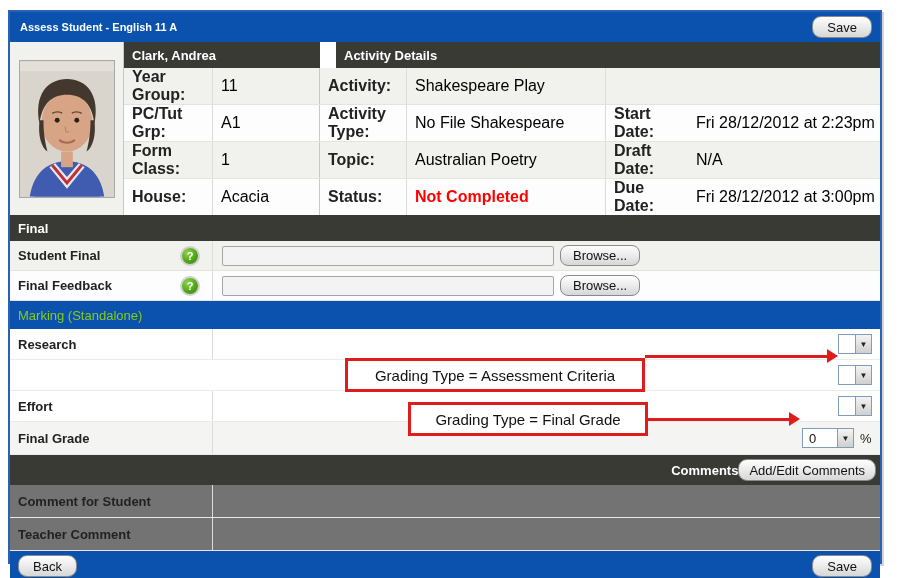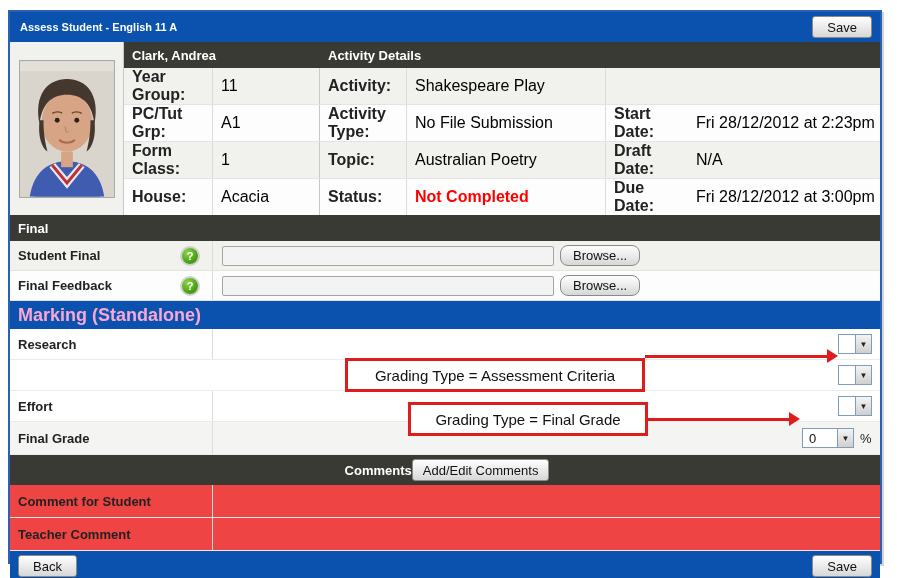--- a/index.html
+++ b/index.html
@@ -18,66 +18,66 @@
     height: 30px; background: #0b52ae; color: #fff;
     display: flex; align-items: center; justify-content: space-between;
     padding: 0 8px 0 10px; flex: 0 0 30px;
   }
   .titlebar .title { font-size: 11px; font-weight: bold; }
 
   .btn {
     font-family: "Liberation Sans", sans-serif;
     font-size: 13px; color: #111;
     background: linear-gradient(#fefefe, #e9e9e9 55%, #d7d7d7);
-    border: 1px solid #8a8a8a; border-radius: 3px;
+    border: 1px solid #8a8a8a; border-radius: 9px;
     padding: 2px 14px; height: 22px; cursor: pointer;
   }
   .btn.wide { padding: 2px 10px; }
   .btn.browse { border-radius: 8px; padding: 1px 12px; height: 21px; }
 
   
   .info { flex: 0 0 154px; display: flex; }
   .photo-cell {
     flex: 0 0 114px; background: #f1f1ee; border-right: 1px solid #c8c8c8;
     display: flex; align-items: center; justify-content: center;
   }
   .photo-cell svg { border: 1px solid #a9a9a9; background: #d8d4cc; }
   .info-right { flex: 1; display: flex; flex-direction: column; }
   .info-headers { height: 26px; display: flex; background: #fff; flex: 0 0 26px; }
   .dark-header {
     background: #3a3a35; color: #fff; font-size: 13px; font-weight: bold;
     display: flex; align-items: center; padding-left: 8px;
   }
-  .student-h { width: 196px; margin-right: 0; }
+  .student-h { width: 196px; margin-right: 16px; }
   .activity-h { flex: 1; }
   .info-row { flex: 1; display: flex; align-items: center; font-size: 16px; border-bottom: 1px solid #e3e3e1; }
   .info-row:last-child { border-bottom: none; }
   .row-alt { background: #f1f1ee; }
   .row-plain { background: #fdfdfd; }
   .cell { padding-left: 8px; height: 100%; display: flex; align-items: center; }
   .s-label { width: 88px; font-weight: bold; color: #222; }
   .s-value { width: 108px; border-left: 1px solid #dcdcda; border-right: 1px solid #c8c8c8; }
   .a-label { width: 86px; font-weight: bold; color: #222; }
   .a-value { width: 200px; border-left: 1px solid #dcdcda; border-right: 1px solid #dcdcda; }
   .d-label { width: 82px; font-weight: bold; color: #222; }
   .d-value { flex: 1; }
   .red { color: #ff0000; font-weight: bold; }
 
   
   .sec-dark {
     background: #3a3a35; color: #fff; font-size: 13px; font-weight: bold;
     display: flex; align-items: center; padding-left: 8px; flex: 0 0 26px;
   }
   .sec-blue {
-    background: #0b52ae; color: #f9a8d4; font-size: 18px; font-weight: bold;
+    background: #0b52ae; color: #84cc16; font-size: 13px; font-weight: normal;
     display: flex; align-items: center; padding-left: 8px; flex: 0 0 28px;
   }
   .sec-comments {
     background: #3a3a35; color: #fff; font-size: 13px; font-weight: bold;
-    display: flex; align-items: center; justify-content: center;
+    display: flex; align-items: center; justify-content: flex-end;
     padding: 0 4px 0 8px; flex: 0 0 30px;
   }
 
   
   .final-row { flex: 0 0 30px; display: flex; align-items: center; font-size: 13px; border-bottom: 1px solid #e3e3e1; }
   .final-label {
     width: 203px; height: 100%; display: flex; align-items: center; justify-content: space-between;
     padding: 0 14px 0 8px; font-weight: bold; color: #222; border-right: 1px solid #dcdcda;
   }
   .qicon {
@@ -107,21 +107,21 @@
   .combo.widec { width: 52px; }
   .combo-val { flex: 1; font-size: 13px; padding-left: 6px; color: #111; }
   .combo-btn {
     width: 16px; height: 100%; background: linear-gradient(#f4f4f4, #cfcfcf);
     border-left: 1px solid #7f9db9; font-size: 8px; color: #222;
     display: flex; align-items: center; justify-content: center;
   }
   .pct { font-size: 13px; color: #222; margin-left: 6px; width: 12px; }
 
   
-  .comment-row { flex: 0 0 33px; display: flex; align-items: center; font-size: 13px; border-bottom: 1px solid #e8e8e6; background: #ef4444; }
+  .comment-row { flex: 0 0 33px; display: flex; align-items: center; font-size: 13px; border-bottom: 1px solid #e8e8e6; background: #737373; }
   .comment-label { width: 203px; height: 100%; display: flex; align-items: center; padding-left: 8px; font-weight: bold; color: #222; border-right: 1px solid #dcdcda; }
   .comment-value { flex: 1; }
 
   
   .footer {
     margin-top: auto; flex: 0 0 30px; background: #0b52ae;
     display: flex; align-items: center; justify-content: space-between; padding: 0 8px;
   }
 
   
@@ -182,21 +182,21 @@
           <div class="cell s-value">11</div>
           <div class="cell a-label">Activity:</div>
           <div class="cell a-value">Shakespeare Play</div>
           <div class="cell d-label"></div>
           <div class="cell d-value"></div>
         </div>
         <div class="info-row row-plain">
           <div class="cell s-label">PC/Tut Grp:</div>
           <div class="cell s-value">A1</div>
           <div class="cell a-label">Activity Type:</div>
-          <div class="cell a-value">No File Submission</div>
+          <div class="cell a-value">No File Shakespeare</div>
           <div class="cell d-label">Start Date:</div>
           <div class="cell d-value">Fri 28/12/2012 at 2:23pm</div>
         </div>
         <div class="info-row row-alt">
           <div class="cell s-label">Form Class:</div>
           <div class="cell s-value">1</div>
           <div class="cell a-label">Topic:</div>
           <div class="cell a-value">Australian Poetry</div>
           <div class="cell d-label">Draft Date:</div>
           <div class="cell d-value">N/A</div>

